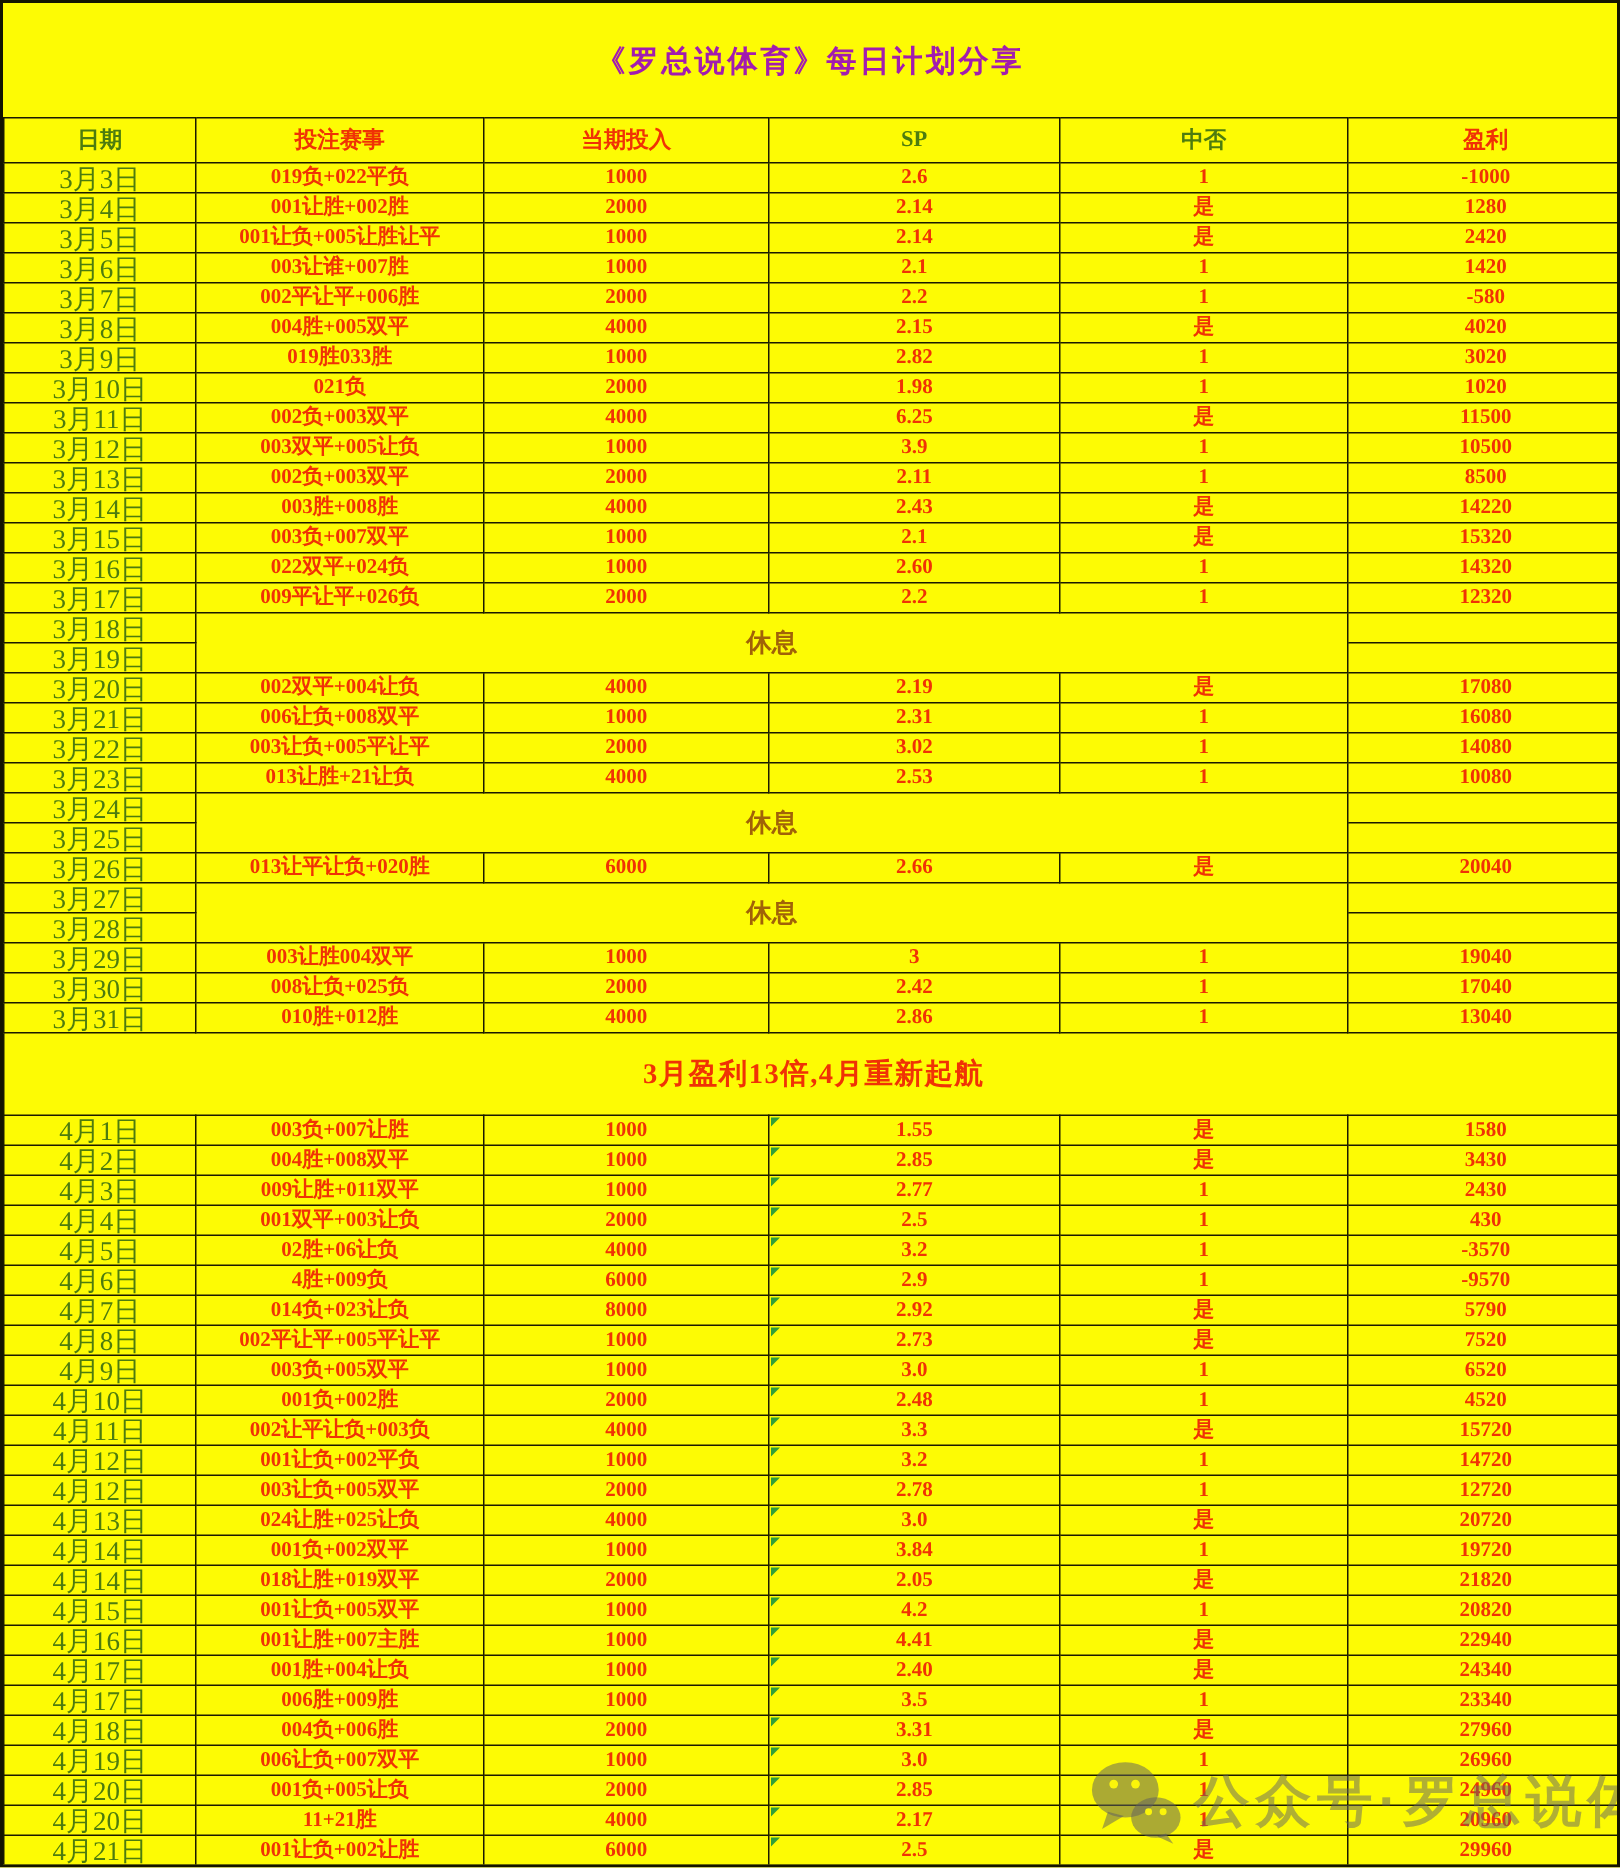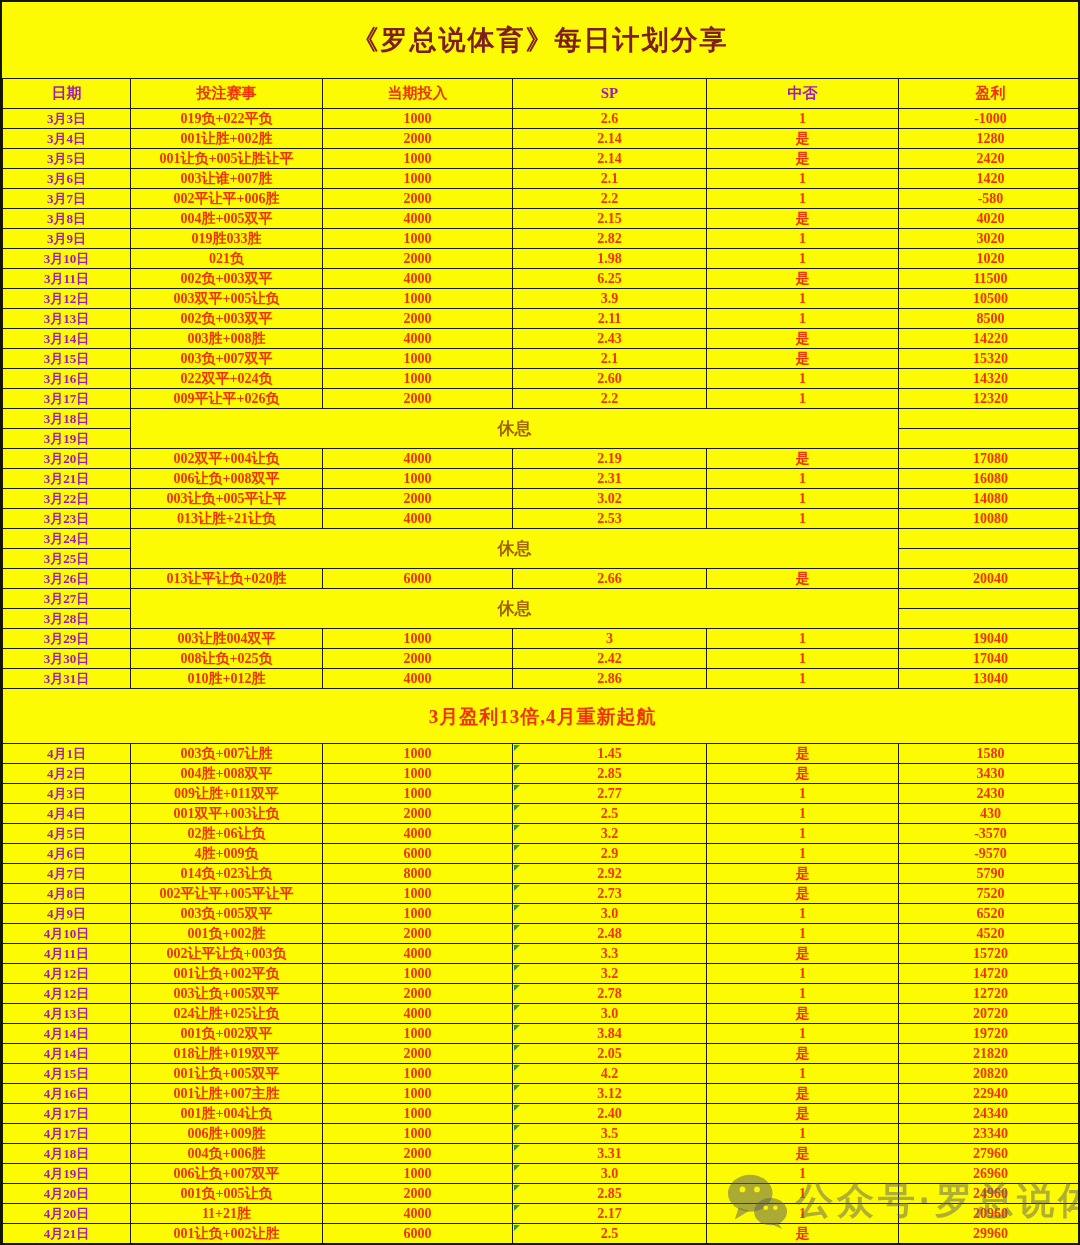--- a/index.html
+++ b/index.html
@@ -10,41 +10,41 @@
     background:#FDFB04;
     border:2px solid #141400;
     font-family:"Liberation Serif","DejaVu Serif",serif;
     overflow:hidden;
   }
   .title-bar{
     height:76px;
     display:flex;align-items:center;justify-content:center;
   }
   .title-bar span{
-    color:#7f1d1d;font-size:27px;font-weight:bold;letter-spacing:2px;
+    color:#a21caf;font-size:20px;font-weight:bold;letter-spacing:2px;
   }
   table.plan{
     width:100%;
     border-collapse:collapse;
     table-layout:fixed;
   }
   table.plan th, table.plan td{
     border:1px solid #1a1a00;
     padding:0;margin:0;
     text-align:center;vertical-align:middle;
     white-space:nowrap;overflow:hidden;
     position:relative;
   }
   thead tr{height:30px;}
   tbody tr{height:20px;}
   thead th{font-size:15px;font-weight:bold;}
   tbody td{font-size:14px;line-height:1;}
-  .dark{color:#a21caf;}
+  .dark{color:#4d7c0f;}
   .vivid{color:#F03205;font-weight:bold;}
-  td.date-cell{font-weight:bold;font-size:13px;}
+  td.date-cell{font-weight:normal;font-size:18px;}
   td.rest-cell{font-size:17px;font-weight:bold;color:#a16207;}
   tr.banner-row{height:55px;}
   tr.banner-row td{font-size:19px;font-weight:bold;color:#F03205;letter-spacing:1px;}
   
   td.sp-flag::before{
     content:"";position:absolute;left:1px;top:1px;
     border-left:6px solid #2F9E3A;border-bottom:6px solid transparent;
     width:0;height:0;
   }
   
@@ -305,21 +305,21 @@
     <tbody>
       <tr class="banner-row">
         <td colspan="6">3月盈利13倍,4月重新起航</td>
       </tr>
     </tbody>
     <tbody id="tbody-april">
         <tr>
           <td class="dark date-cell">4月1日</td>
           <td class="vivid">003负+007让胜</td>
           <td class="vivid">1000</td>
-          <td class="vivid sp-flag">1.45</td>
+          <td class="vivid sp-flag">1.55</td>
           <td class="vivid">是</td>
           <td class="vivid">1580</td>
         </tr>
         <tr>
           <td class="dark date-cell">4月2日</td>
           <td class="vivid">004胜+008双平</td>
           <td class="vivid">1000</td>
           <td class="vivid sp-flag">2.85</td>
           <td class="vivid">是</td>
           <td class="vivid">3430</td>
@@ -441,21 +441,21 @@
           <td class="vivid">001让负+005双平</td>
           <td class="vivid">1000</td>
           <td class="vivid sp-flag">4.2</td>
           <td class="vivid">1</td>
           <td class="vivid">20820</td>
         </tr>
         <tr>
           <td class="dark date-cell">4月16日</td>
           <td class="vivid">001让胜+007主胜</td>
           <td class="vivid">1000</td>
-          <td class="vivid sp-flag">3.12</td>
+          <td class="vivid sp-flag">4.41</td>
           <td class="vivid">是</td>
           <td class="vivid">22940</td>
         </tr>
         <tr>
           <td class="dark date-cell">4月17日</td>
           <td class="vivid">001胜+004让负</td>
           <td class="vivid">1000</td>
           <td class="vivid sp-flag">2.40</td>
           <td class="vivid">是</td>
           <td class="vivid">24340</td>

